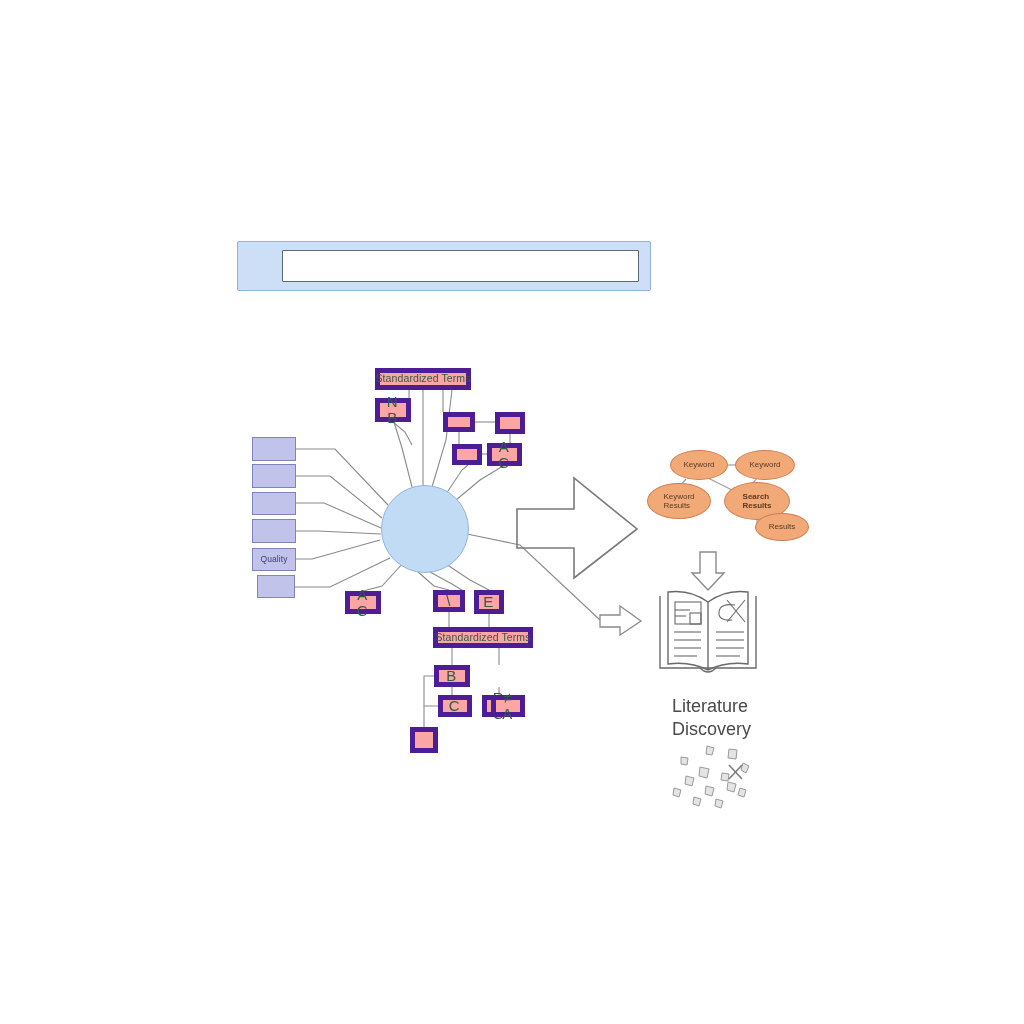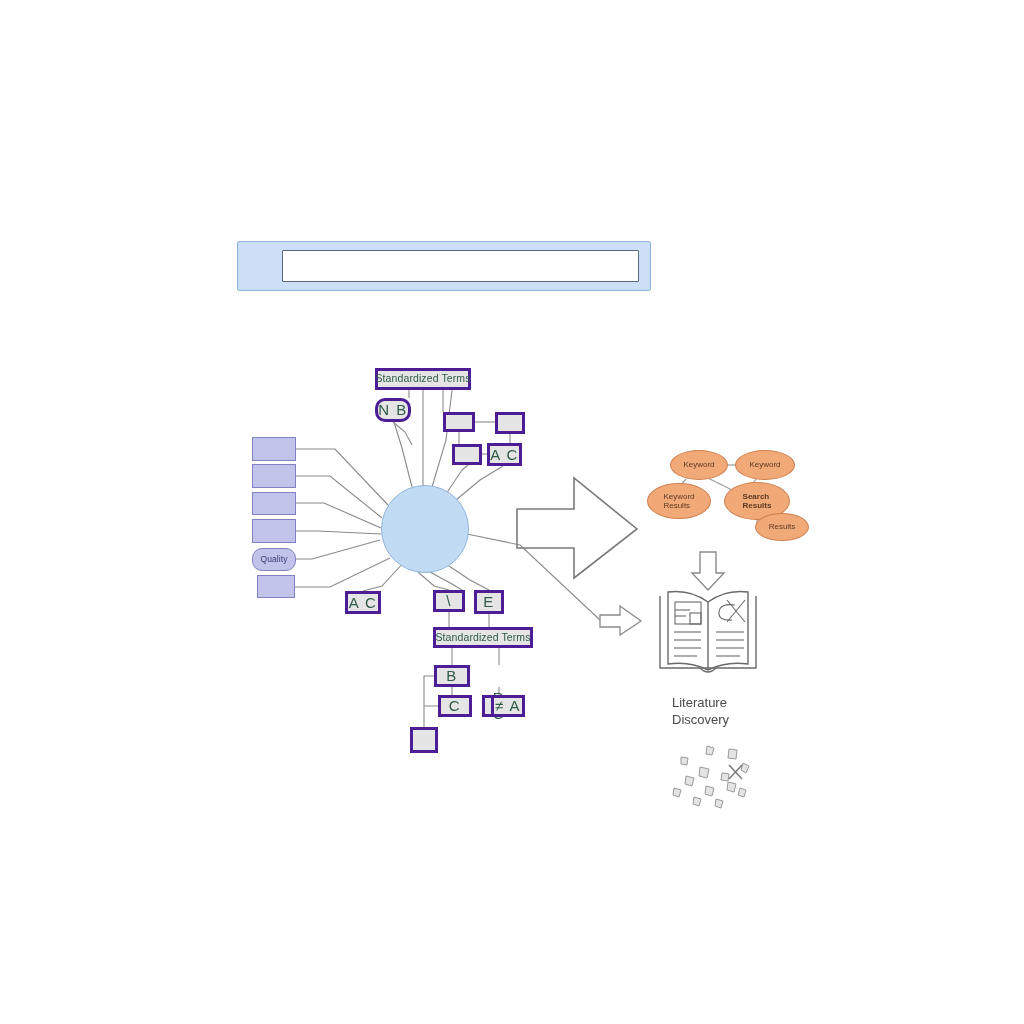--- a/index.html
+++ b/index.html
@@ -60,22 +60,22 @@
   .node {
     position: absolute;
     box-sizing: border-box;
     display: flex;
     align-items: center;
     justify-content: center;
     text-align: center;
     line-height: 1.05;
   }
   .node-green {
-    background: #e5e5e5;
-    border: 3px solid #4c1d95;
+    background: #fca5a5;
+    border: 5px solid #4c1d95;
     color: #2f5c46;
   }
   .node-purple {
     background: #c2c3ea;
     border: 1px solid #8183c0;
     color: #3b3d72;
   }
   .node-label {
     font-size: 10.5px;
     letter-spacing: .1px;
@@ -117,21 +117,21 @@
     box-sizing: border-box;
     padding: 1px;
   }
   
   #literature-caption {
     position: absolute;
     left: 672px;
     top: 695px;
     width: 160px;
     color: #4a4a4a;
-    font-size: 13px;
+    font-size: 18px;
     line-height: 1.3;
   }
   .cap-line { display: block; }
 </style>
 </head>
 <body>
 
 <svg id="canvas" viewBox="0 0 1024 1024" xmlns="http://www.w3.org/2000/svg">
   <g fill="none" stroke="#8a8a8a" stroke-width="1.1">
 
@@ -325,36 +325,36 @@
 
 <div id="search-bar">
   <span id="search-icon"></span>
   <input id="search-input" type="text" placeholder="" style="">
 </div>
 
 <div id="upper-green-layer">
     <div class="node node-green" style="left: 375px; top: 368px; width: 96px; height: 22px;">
       <span class="node-label">Standardized Terms</span>
     </div>
-    <div class="node node-green" style="left: 375px; top: 398px; width: 36px; height: 24px; border-radius: 10px;">
+    <div class="node node-green" style="left: 375px; top: 398px; width: 36px; height: 24px;">
       <span class="node-glyph">N B</span>
     </div>
     <div class="node node-green" style="left: 443px; top: 412px; width: 32px; height: 20px;"></div>
     <div class="node node-green" style="left: 495px; top: 412px; width: 30px; height: 22px;"></div>
     <div class="node node-green" style="left: 452px; top: 444px; width: 30px; height: 21px;"></div>
     <div class="node node-green" style="left: 487px; top: 443px; width: 35px; height: 23px;">
       <span class="node-glyph">A C</span>
     </div>
   </div>
 <div id="left-purple-layer">
     <div class="node node-purple" style="left: 252px; top: 437px; width: 44px; height: 24px;"></div>
     <div class="node node-purple" style="left: 252px; top: 464px; width: 44px; height: 24px;"></div>
     <div class="node node-purple" style="left: 252px; top: 492px; width: 44px; height: 23px;"></div>
     <div class="node node-purple" style="left: 252px; top: 519px; width: 44px; height: 24px;"></div>
-    <div class="node node-purple" style="left: 252px; top: 548px; width: 44px; height: 23px; border-radius: 10px;">
+    <div class="node node-purple" style="left: 252px; top: 548px; width: 44px; height: 23px;">
       <span class="node-label">Quality</span>
     </div>
     <div class="node node-purple" style="left: 257px; top: 575px; width: 38px; height: 23px;"></div>
   </div>
 <div id="lower-green-layer">
     <div class="node node-green" style="left: 345px; top: 591px; width: 36px; height: 23px;">
       <span class="node-glyph">A C</span>
     </div>
     <div class="node node-green" style="left: 433px; top: 590px; width: 32px; height: 22px;">
       <span class="node-glyph">\</span>

